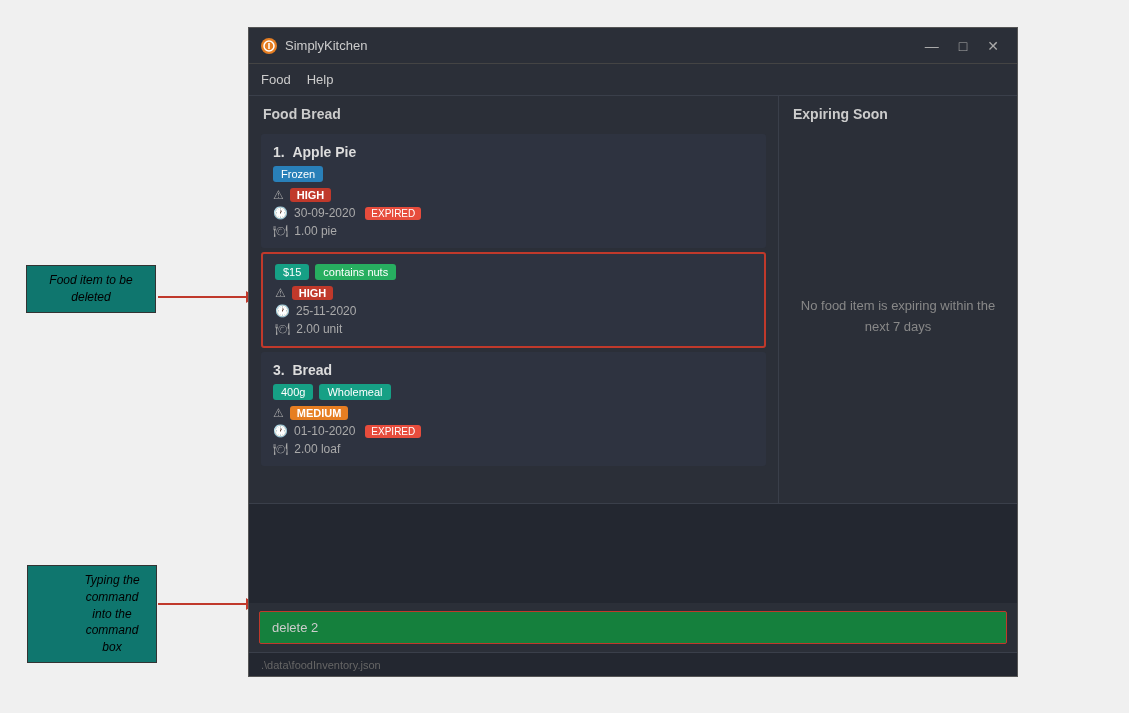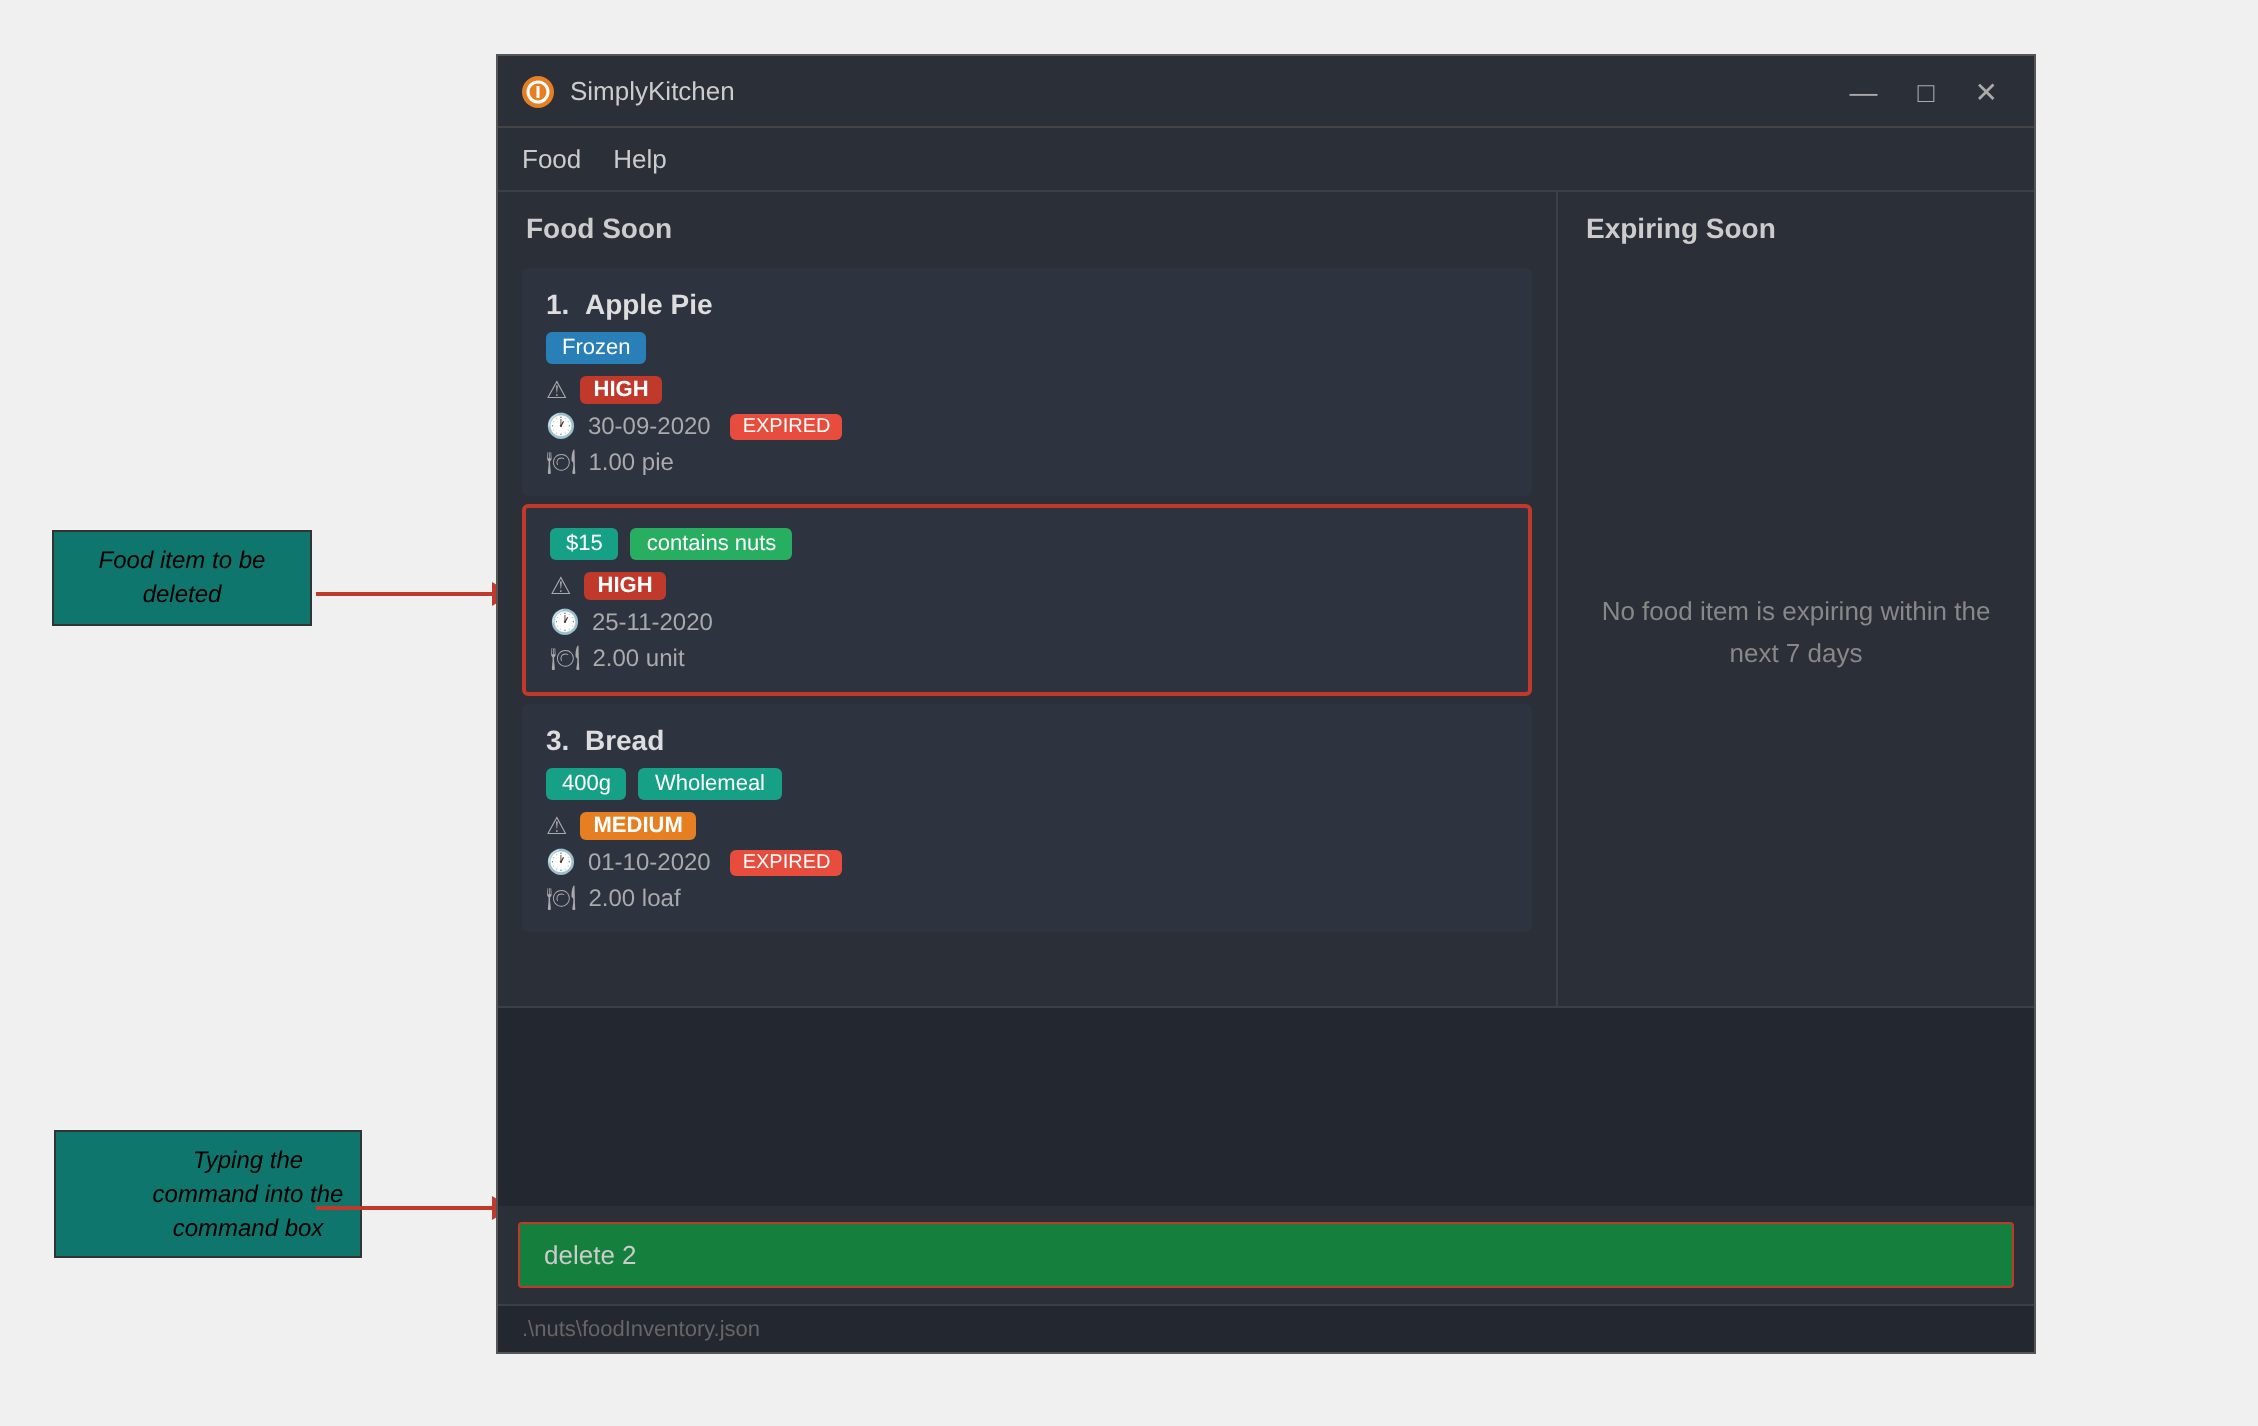--- a/index.html
+++ b/index.html
@@ -307,21 +307,21 @@
       left: 158px;
       top: 291px;
       display: flex;
       align-items: center;
     }
 
     .annotation-2 {
       position: absolute;
       left: 27px;
       top: 565px;
-      width: 154px;
+      width: 130px;
       padding-left: 48px;
     }
 
     .arrow-2 {
       position: absolute;
       left: 158px;
       top: 598px;
       display: flex;
       align-items: center;
     }
@@ -367,21 +367,21 @@
     </div>
 
     <div class="menu-bar">
       <span class="menu-item">Food</span>
       <span class="menu-item">Help</span>
     </div>
 
     <div class="main-content">
 
       <div class="food-list-pane">
-        <div class="pane-header">Food Soon</div>
+        <div class="pane-header">Food Bread</div>
 
         <div class="food-list-scroll">
 
           <div class="food-item">
             <div class="food-item-name">
               <span>1.&nbsp;&nbsp;Apple Pie</span>
             </div>
             <div class="tags">
               <span class="tag tag-blue">Frozen</span>
             </div>
@@ -462,18 +462,18 @@
 
     </div>
 
     <div class="output-area"></div>
 
     <div class="command-section">
       <input class="command-input" type="text" value="delete 2" style="">
     </div>
 
     <div class="status-bar">
-      <span class="status-text">.\nuts\foodInventory.json</span>
+      <span class="status-text">.\data\foodInventory.json</span>
     </div>
 
   </div>
 
 </div>
 
 </body></html>

